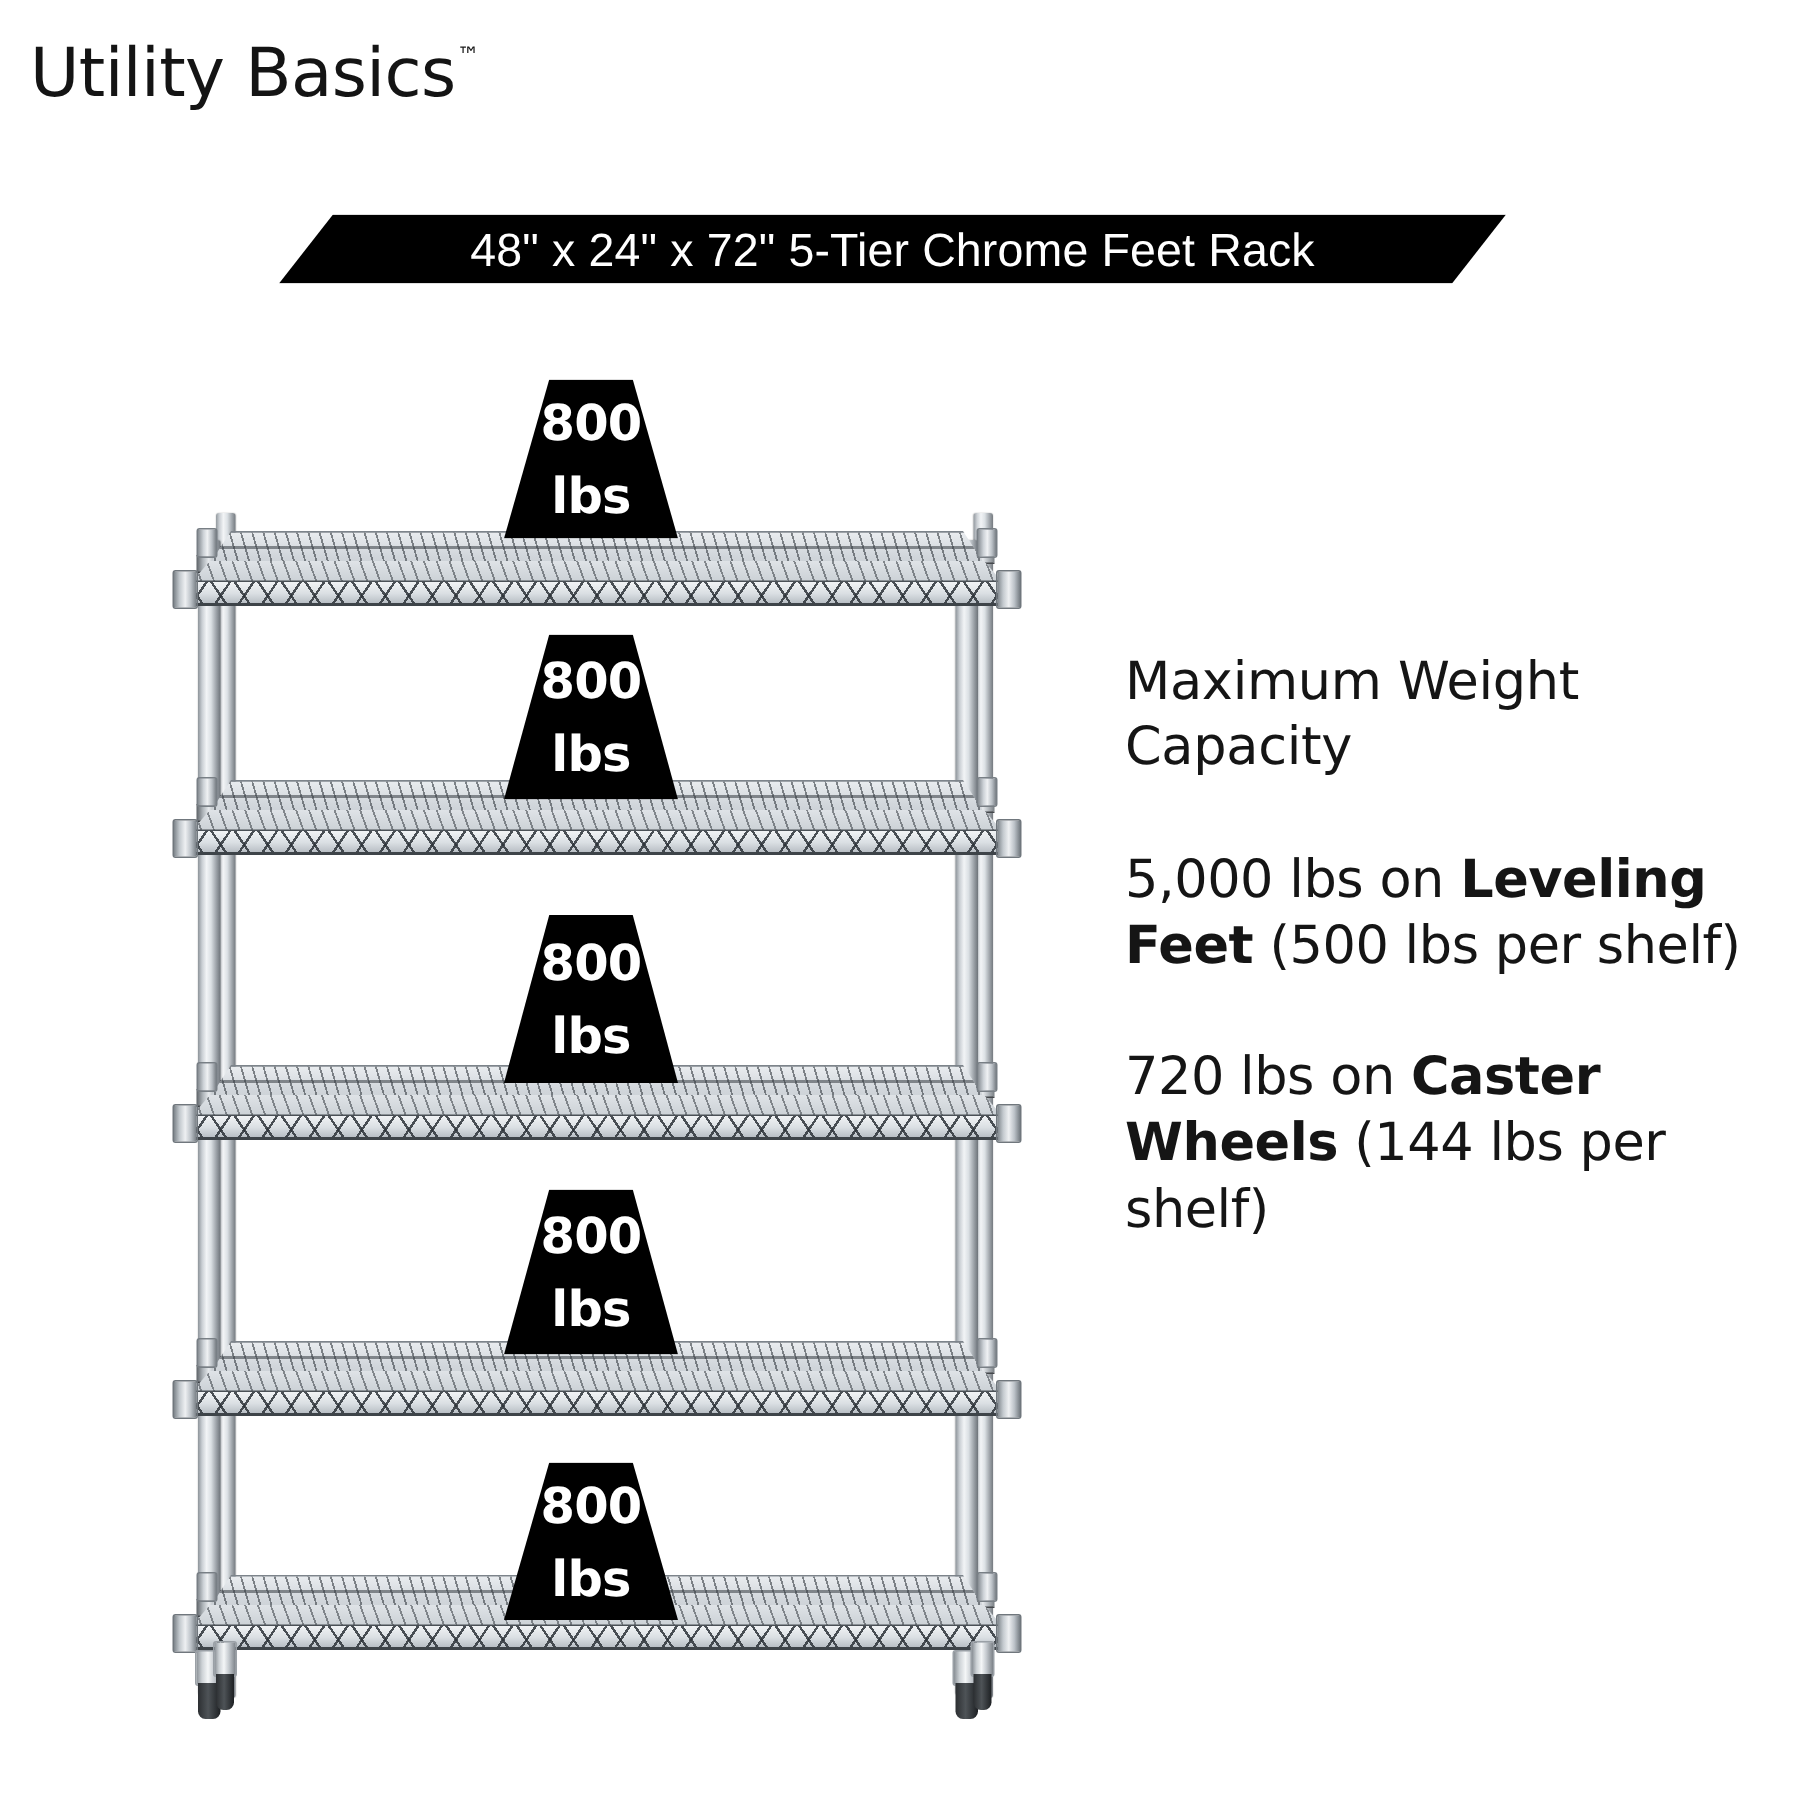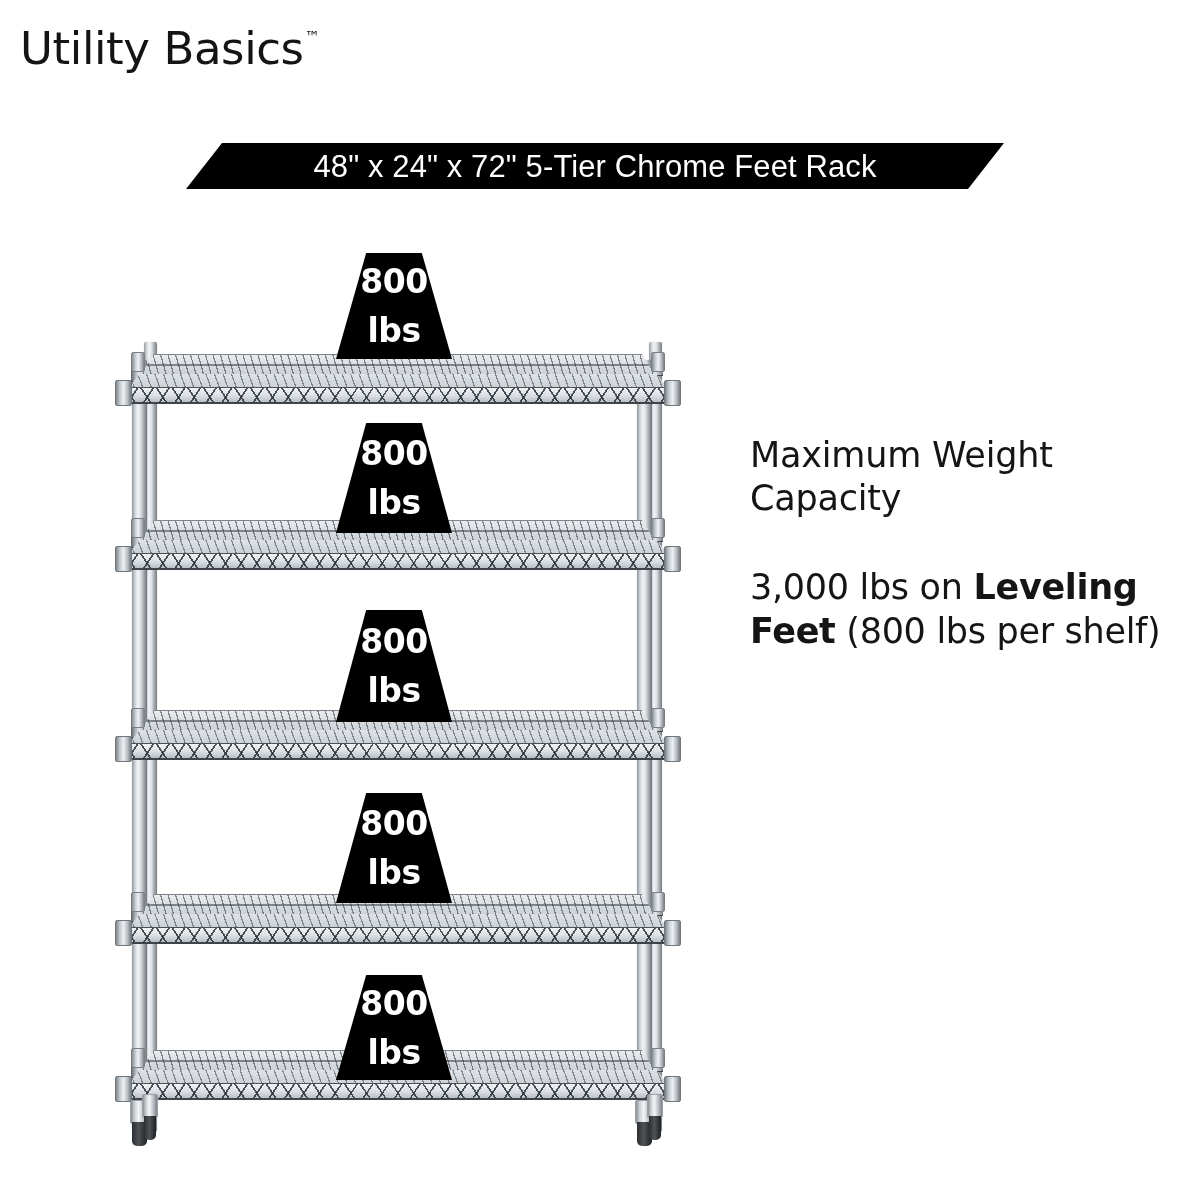--- a/index.html
+++ b/index.html
@@ -421,16 +421,19 @@
 
 <div class="badge" style="left:336px; top:975px; width:116px; height:105px;">
   <span class="badge-value">800</span>
   <span class="badge-unit">lbs</span>
 </div>
 
 <div id="copy">
   <h2 class="copy-heading">Maximum Weight Capacity</h2>
 
   <p class="copy-para">
-    <span>3,000 lbs on </span><span class="bold">Leveling Feet</span><span> (800 lbs per shelf)</span>
+    <span>5,000 lbs on </span><span class="bold">Leveling Feet</span><span> (500 lbs per shelf)</span>
   </p>
 
+  <p class="copy-para">
+    <span>720 lbs on </span><span class="bold">Caster Wheels</span><span> (144 lbs per shelf)</span>
+  </p>
 </div>
 
 </body></html>

